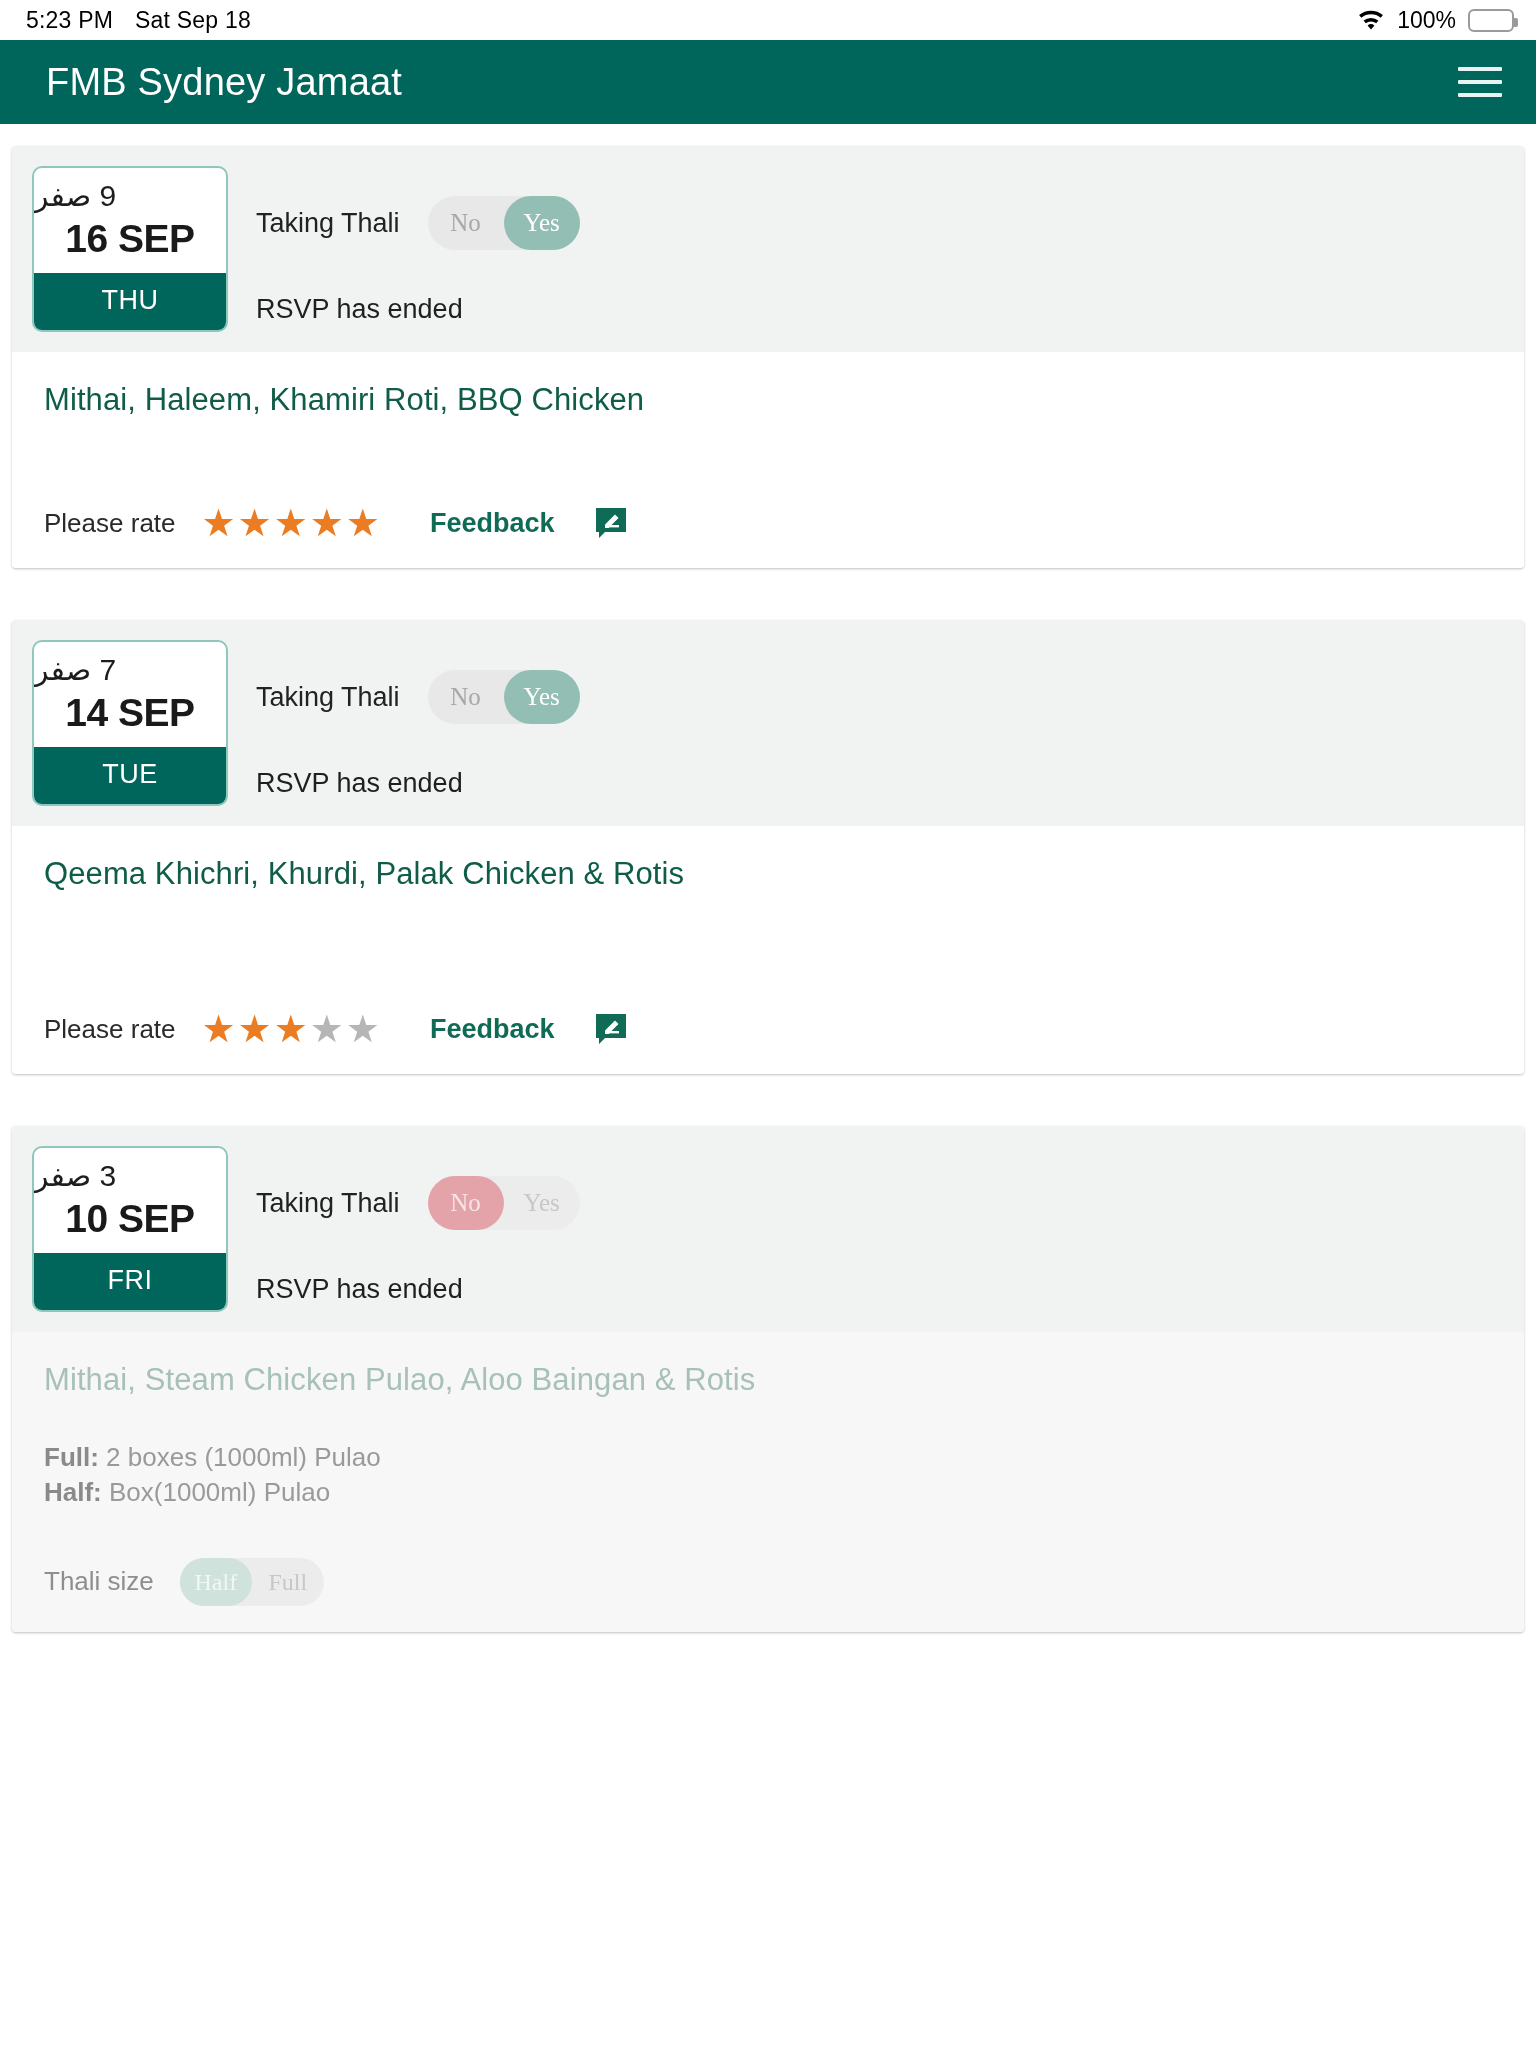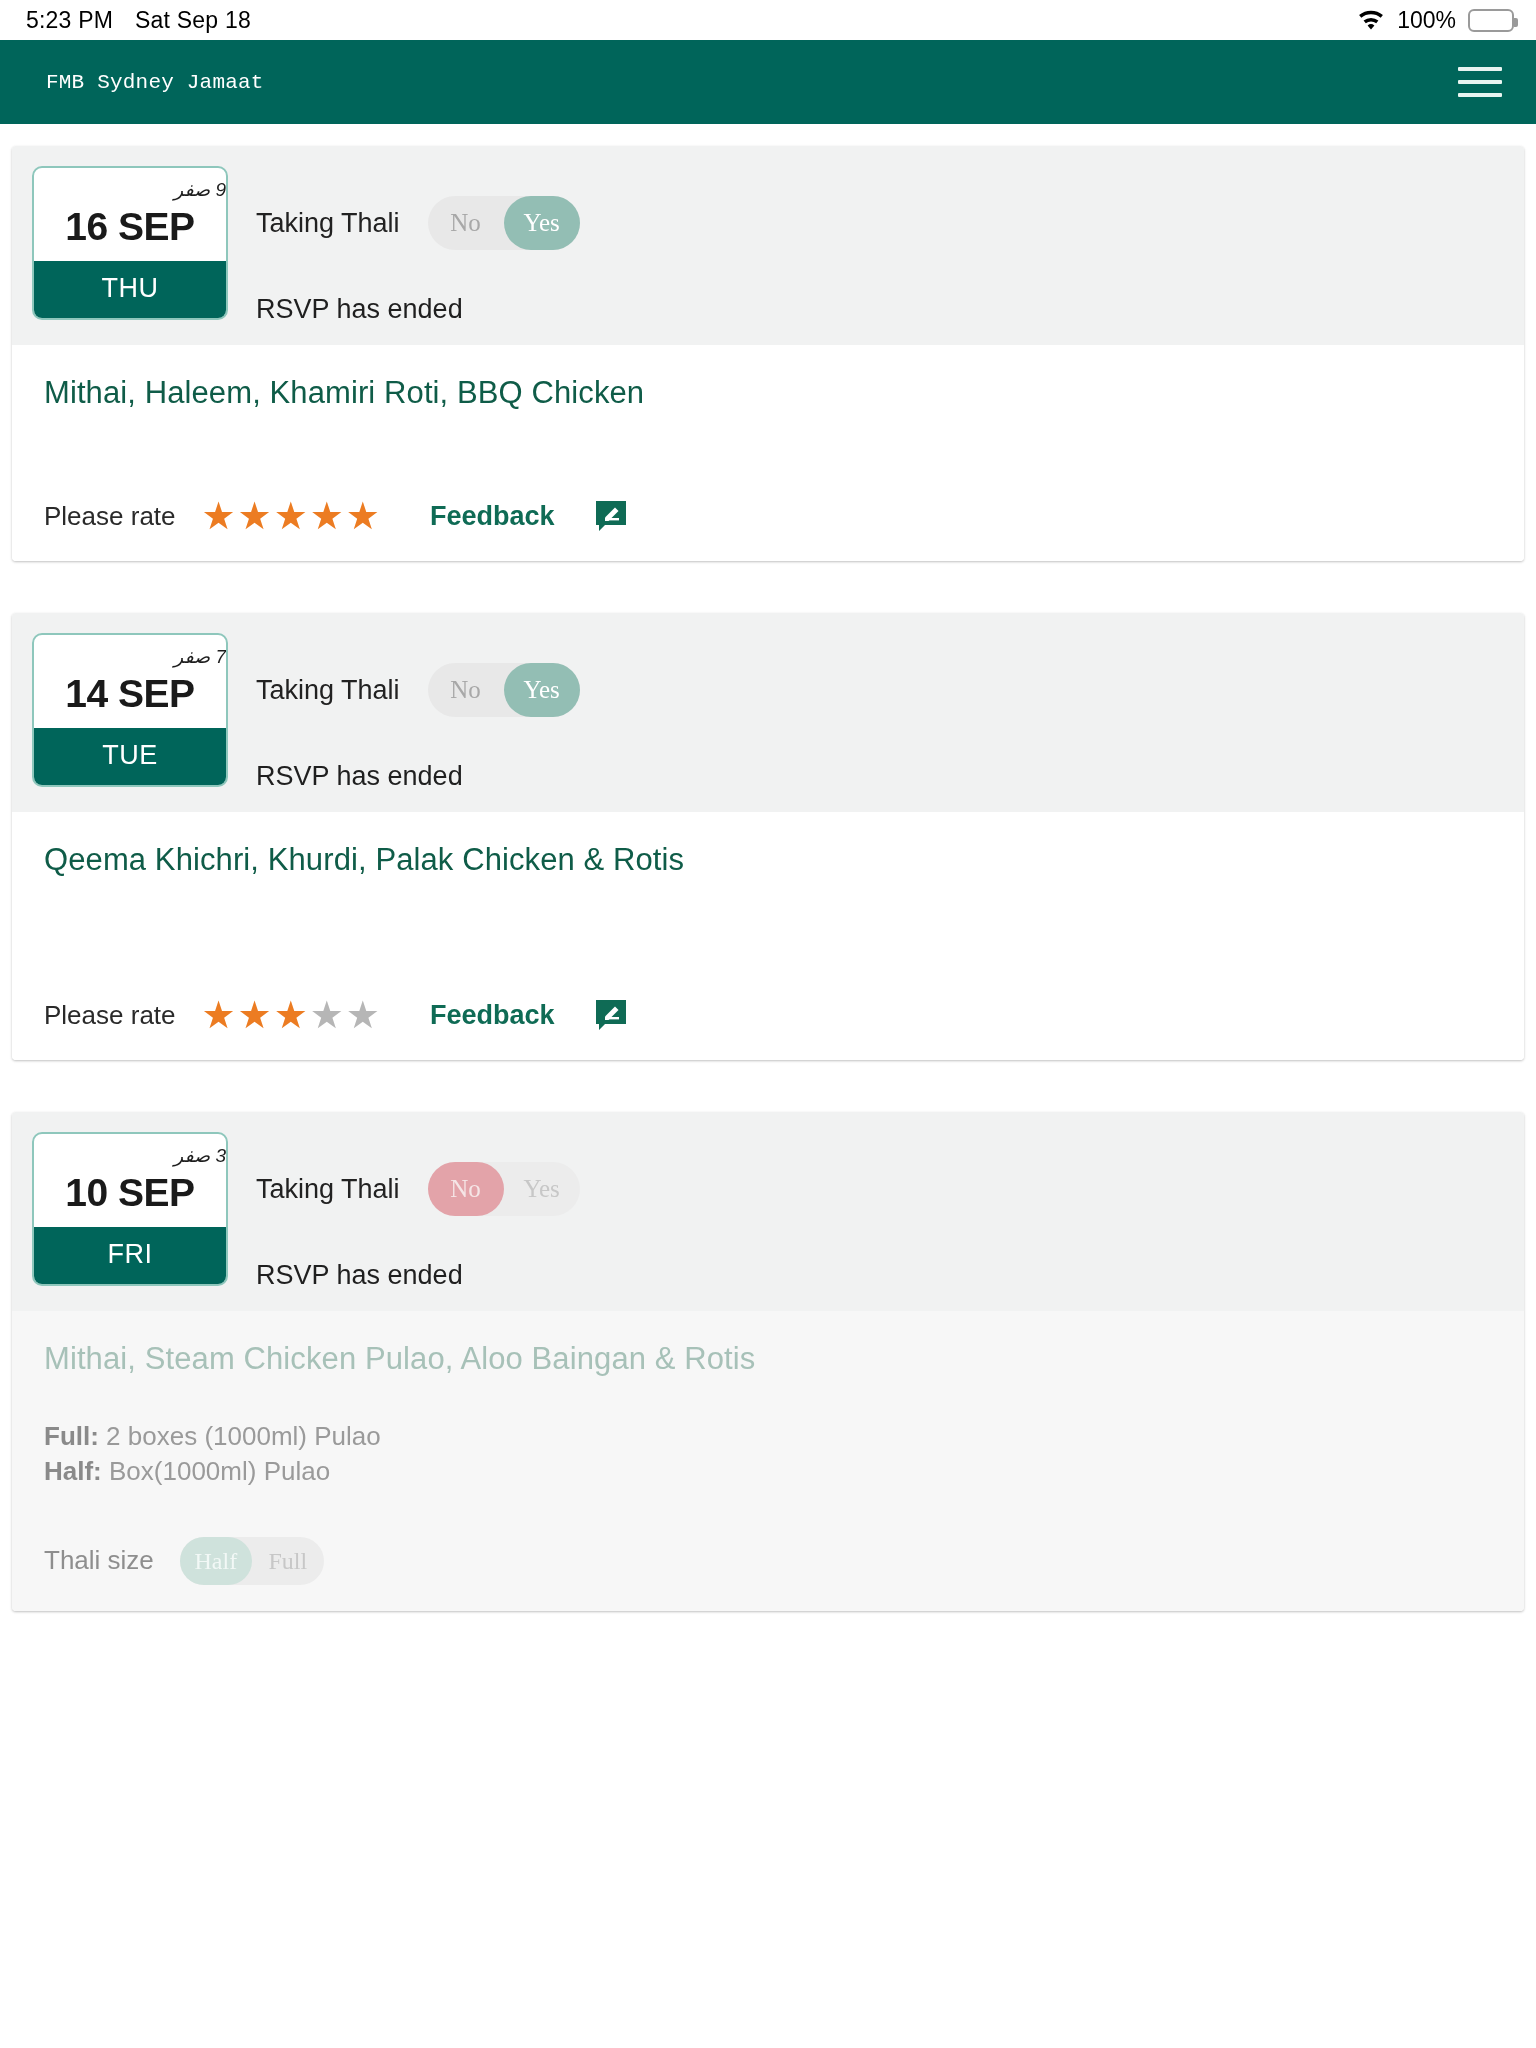--- a/index.html
+++ b/index.html
@@ -44,24 +44,23 @@
   
   .appbar {
     height: 84px;
     background: #00655a;
     display: flex;
     align-items: center;
     padding: 0 34px 0 46px;
   }
   .appbar-title {
     color: #ffffff;
-    font-size: 21px;
+    font-size: 38px;
     font-weight: 400;
     letter-spacing: .2px;
-    font-family: Liberation Mono, monospace;
   }
   .hamburger {
     margin-left: auto;
     width: 44px; height: 30px;
     display: flex; flex-direction: column; justify-content: space-between;
     cursor: pointer;
   }
   .hamburger span { display:block; height:4px; background:#e8f4f1; border-radius:1px; }
 
   
@@ -94,26 +93,25 @@
   .datebadge {
     width: 196px;
     margin-left: 20px;
     border: 2px solid #8ec7bc;
     border-radius: 10px;
     overflow: hidden;
     background: #ffffff;
     flex: 0 0 auto;
   }
   .db-hijri {
-    text-align: right;
-    font-size: 19px;
+    text-align: left;
+    font-size: 30px;
     color: #1d1d1d;
     padding: 10px 0 2px 0;
     direction: rtl;
-    font-style: italic;
   }
   .db-day {
     text-align: center;
     font-size: 39px;
     font-weight: 700;
     color: #1a1a1a;
     padding: 2px 0 12px 0;
     letter-spacing: -0.5px;
   }
   .db-dow {

